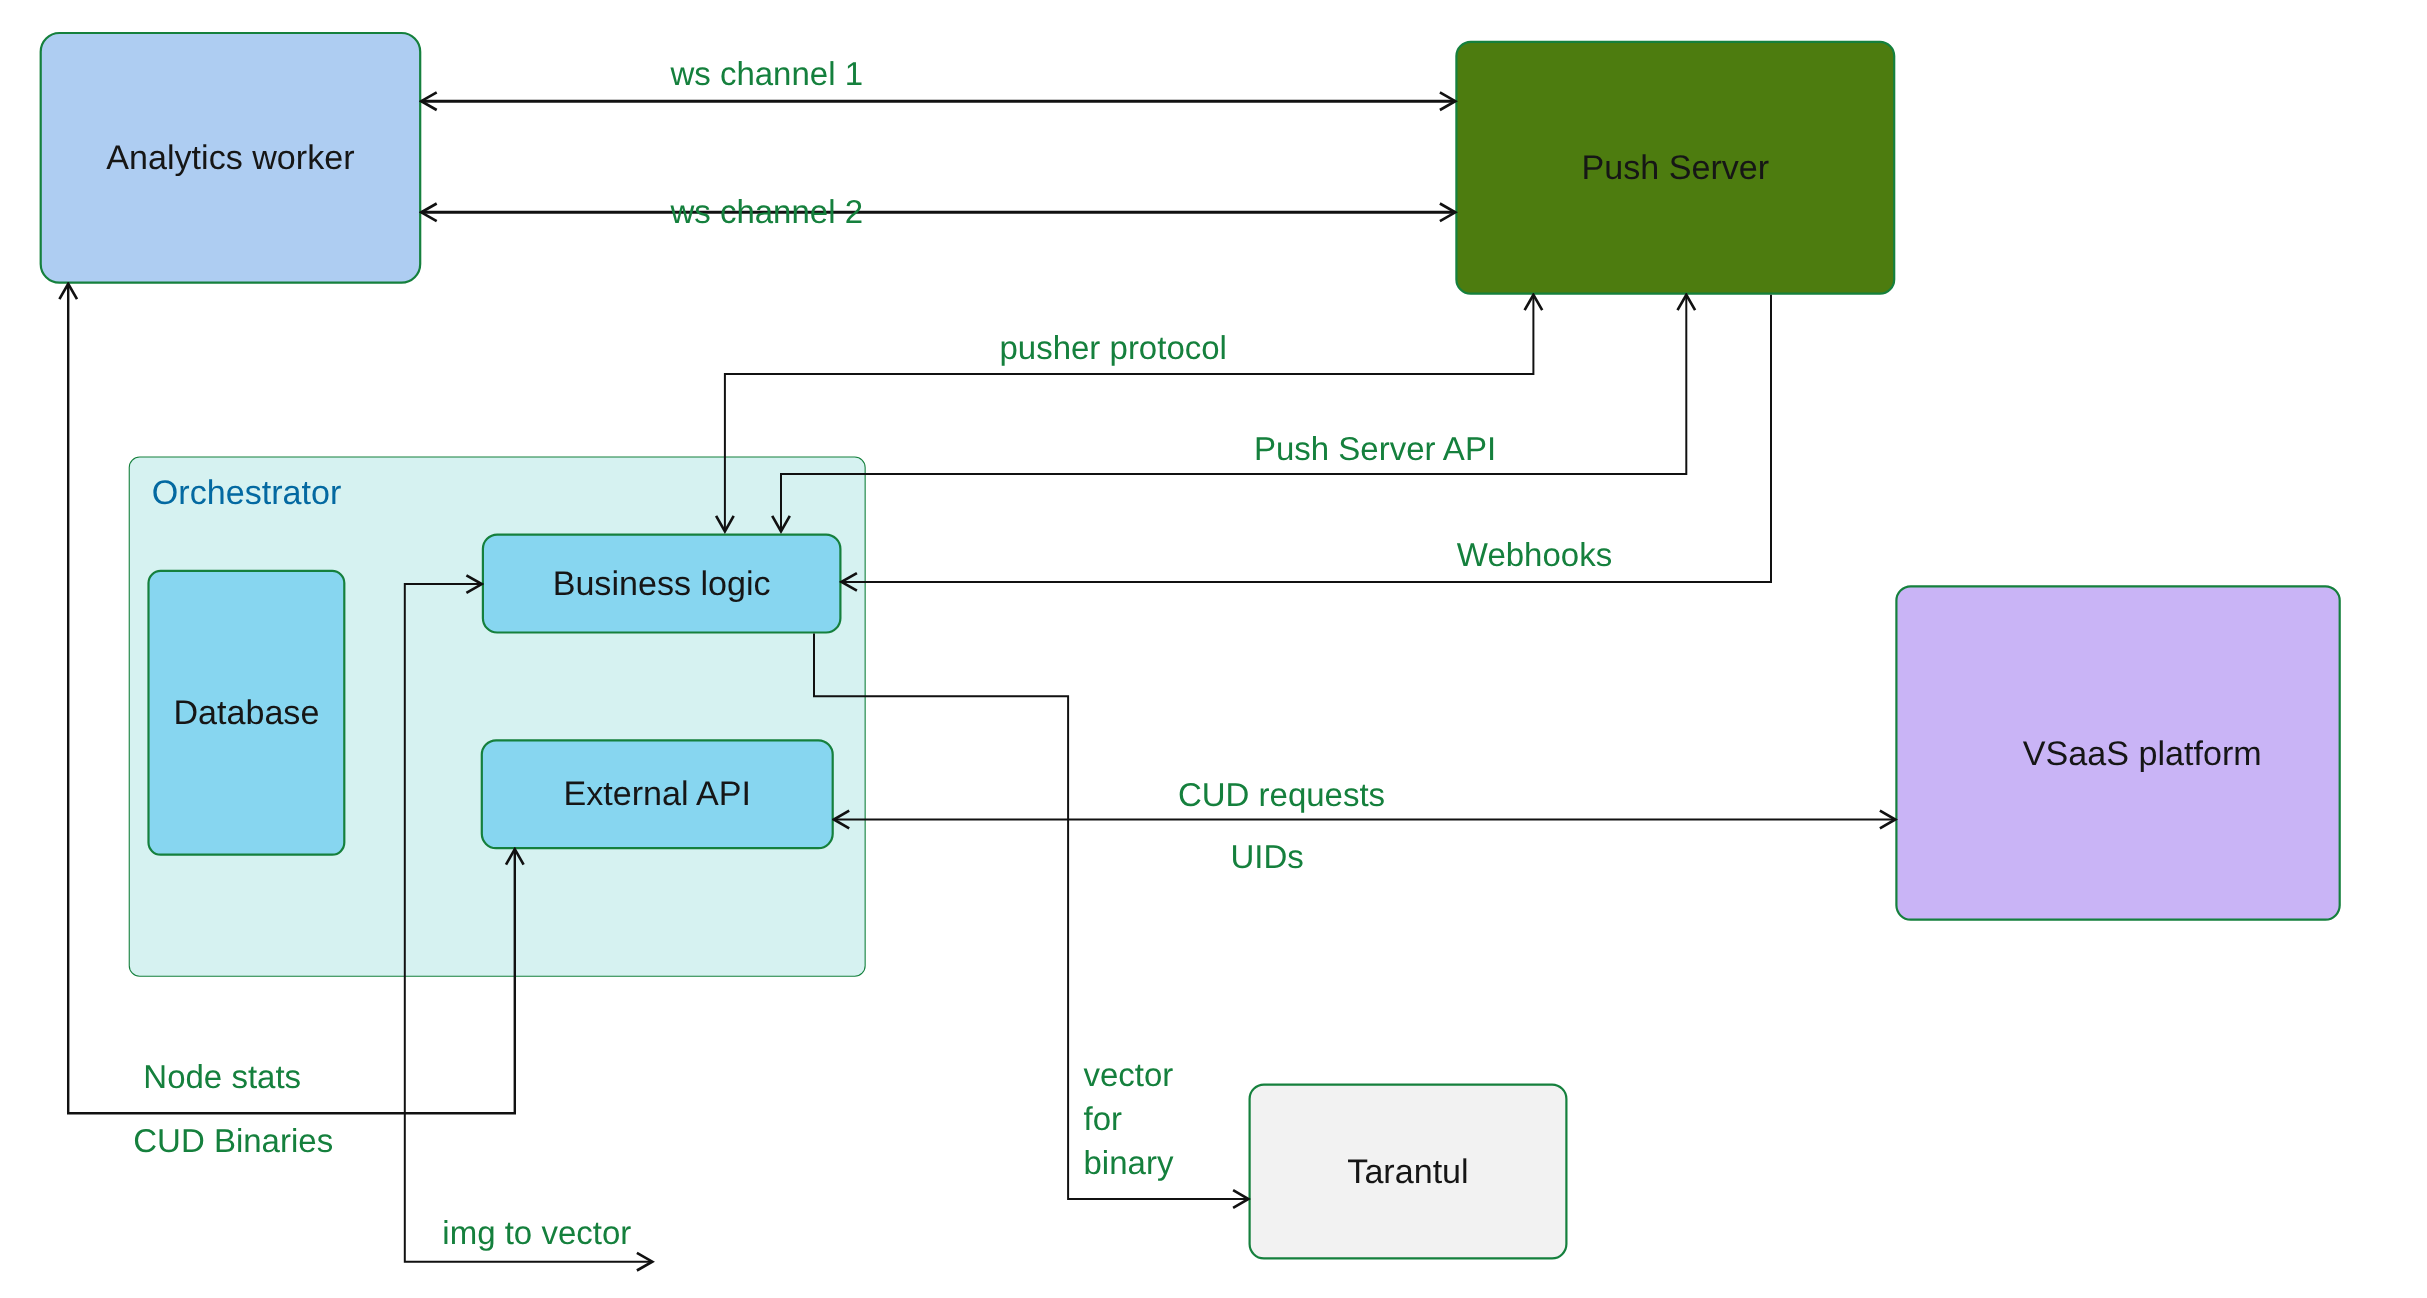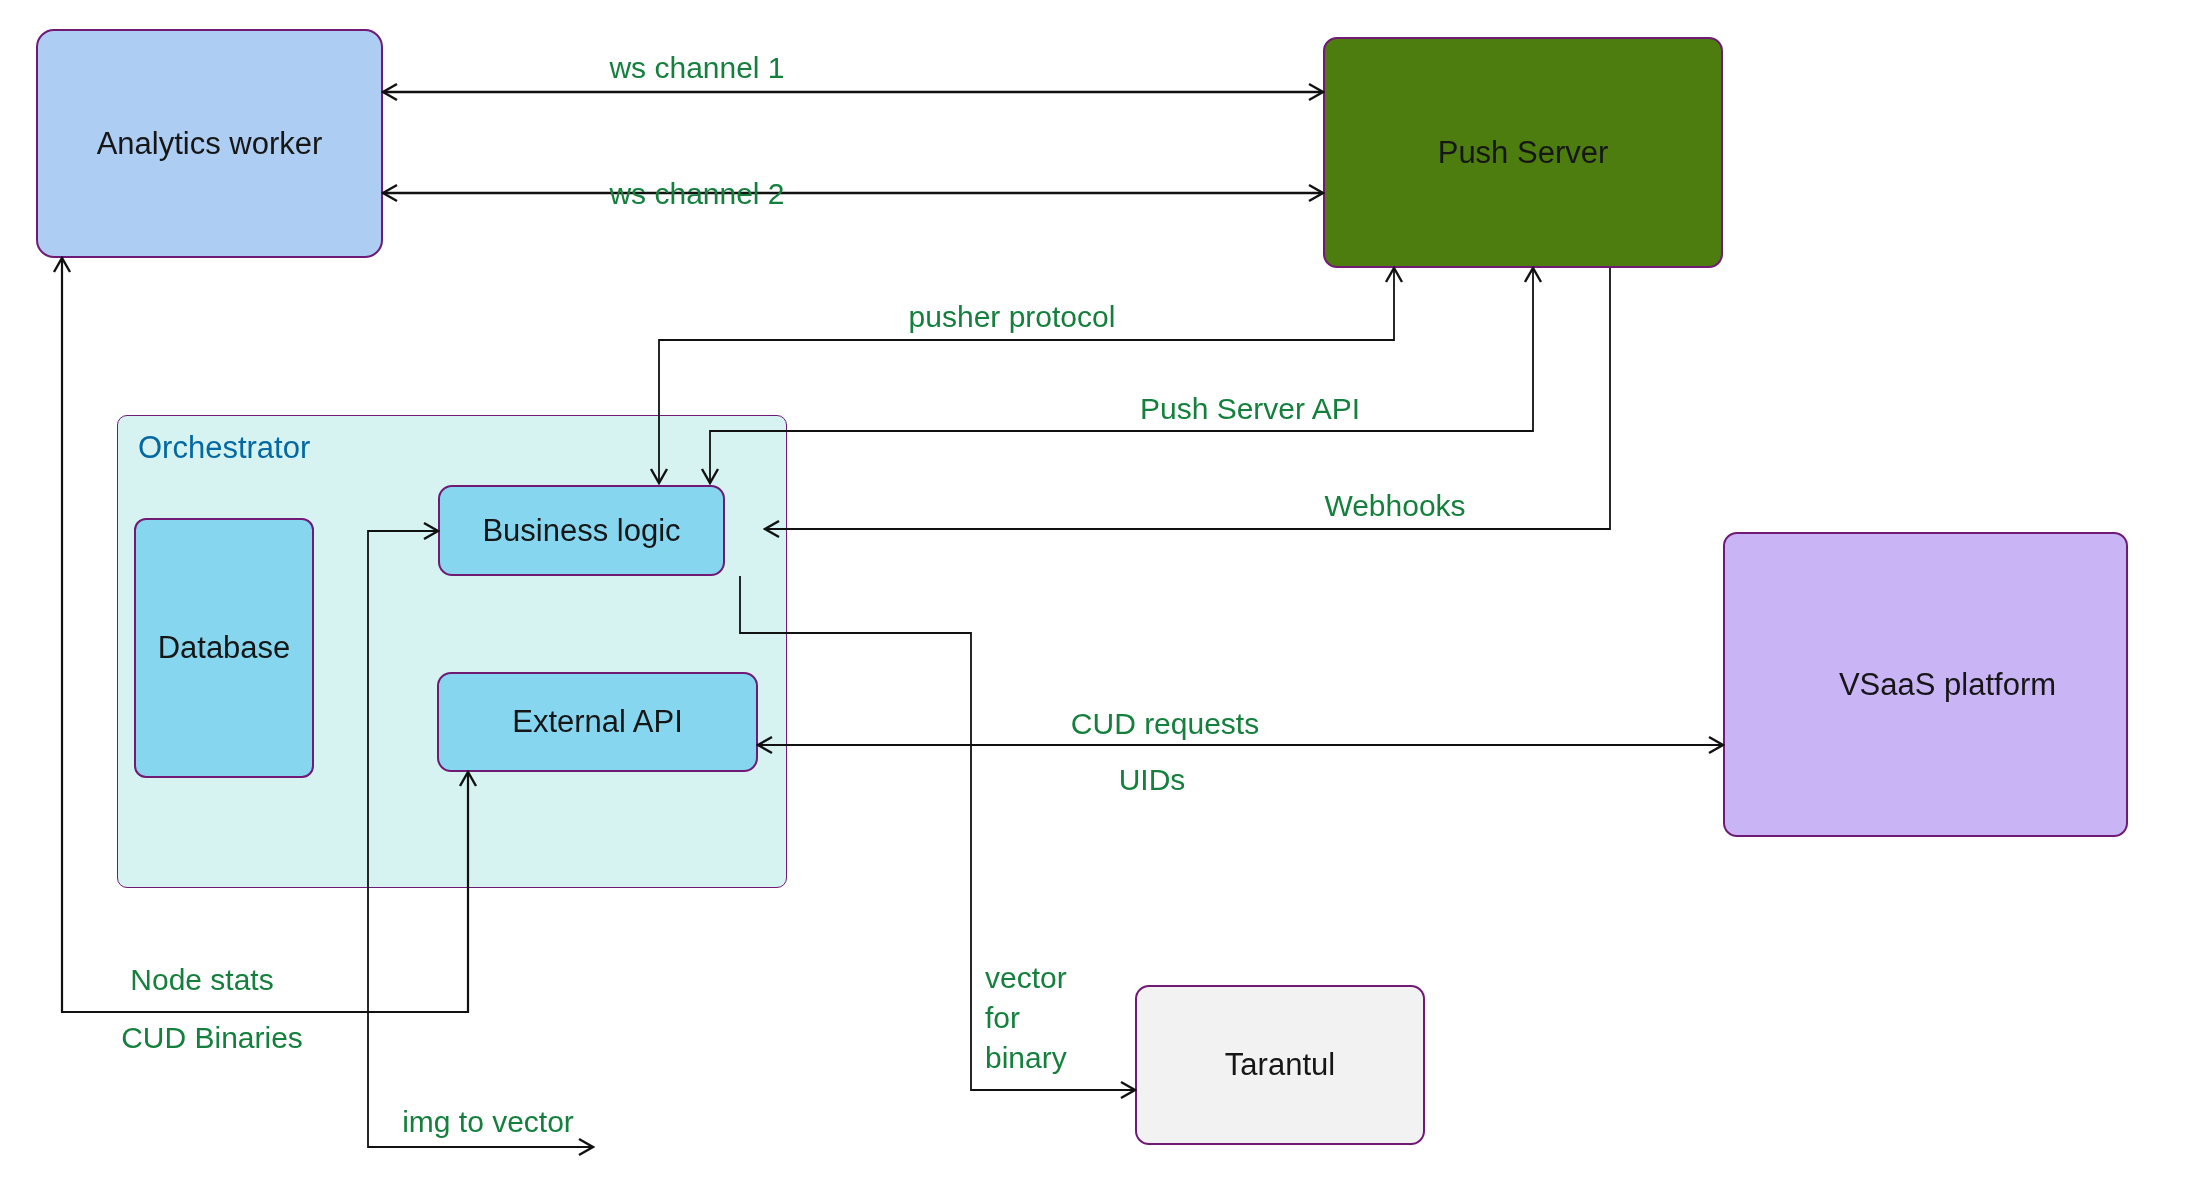--- a/index.html
+++ b/index.html
@@ -16,38 +16,38 @@
     color: #1b1b1b;
     overflow: hidden;
   }
   .node {
     position: absolute;
     box-sizing: border-box;
     display: flex;
     align-items: center;
     justify-content: center;
     text-align: center;
-    border: 2px solid #701a75;
+    border: 2px solid #15803d;
     font-size: 31px;
     line-height: 40px;
     color: #161616;
     white-space: pre-line;
   }
   .node-analytics   { left: 36px;   top: 29px;  width: 347px; height: 229px; border-radius: 18px; background: #aecdf2; }
   .node-push        { left: 1323px; top: 37px;  width: 400px; height: 231px; border-radius: 14px; background: #4d7c0f; }
   .node-orch       { left: 117px;  top: 415px; width: 670px; height: 473px; border-radius: 10px; background: #d6f2f1; border-width: 1.5px; justify-content: flex-start; align-items: flex-start; }
   .orch-title {
     position: absolute;
     left: 20px;
     top: 12px;
     font-size: 31px;
     color: #0369a1;
   }
   .node-database    { left: 134px;  top: 518px; width: 180px; height: 260px; border-radius: 12px; background: #87d6f0; }
-  .node-bizlogic    { left: 438px;  top: 485px; width: 287px; height: 91px;  border-radius: 14px; background: #87d6f0; }
+  .node-bizlogic    { left: 438px;  top: 485px; width: 327px; height: 91px;  border-radius: 14px; background: #87d6f0; }
   .node-extapi      { left: 437px;  top: 672px; width: 321px; height: 100px; border-radius: 14px; background: #87d6f0; }
   .node-vsaas       { left: 1723px; top: 532px; width: 405px; height: 305px; border-radius: 14px; background: #c9b4f6; padding-left: 44px; }
   .node-vectorize   { left: 593px;  top: 985px; width: 292px; height: 173px; border-radius: 14px; background: #ededcb; }
   .node-tarantul    { left: 1135px; top: 985px; width: 290px; height: 160px; border-radius: 14px; background: #f2f2f2; }
 
   #edges {
     position: absolute;
     left: 0; top: 0;
     width: 2206px;
     height: 1180px;

